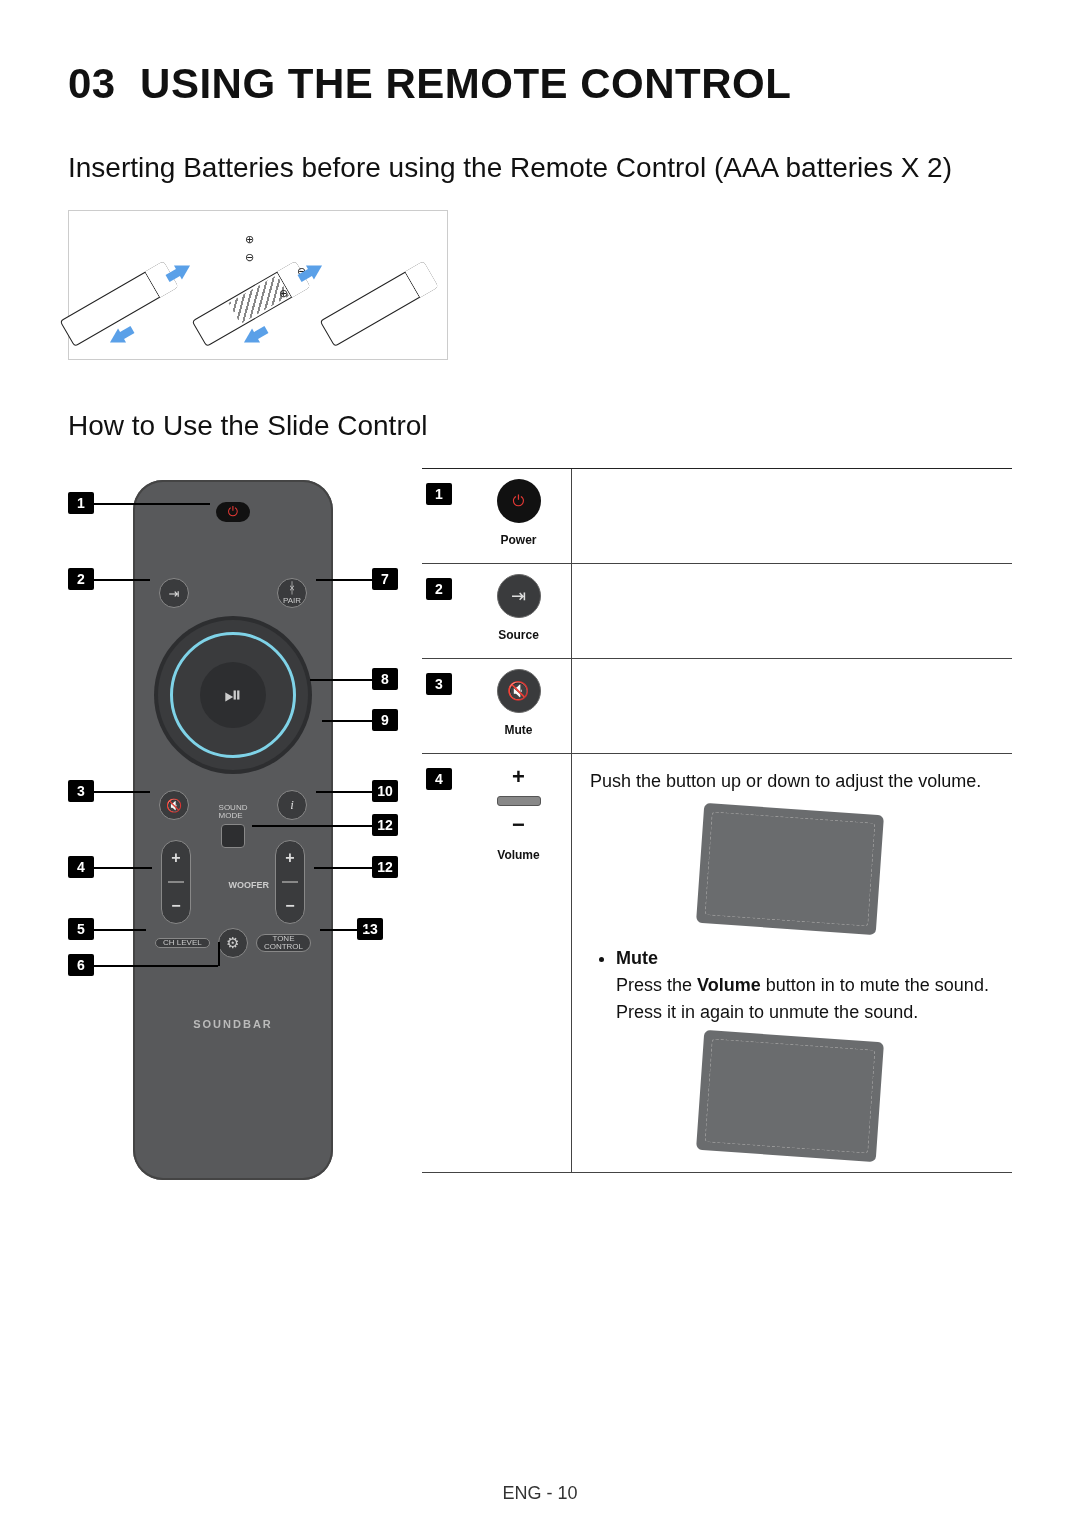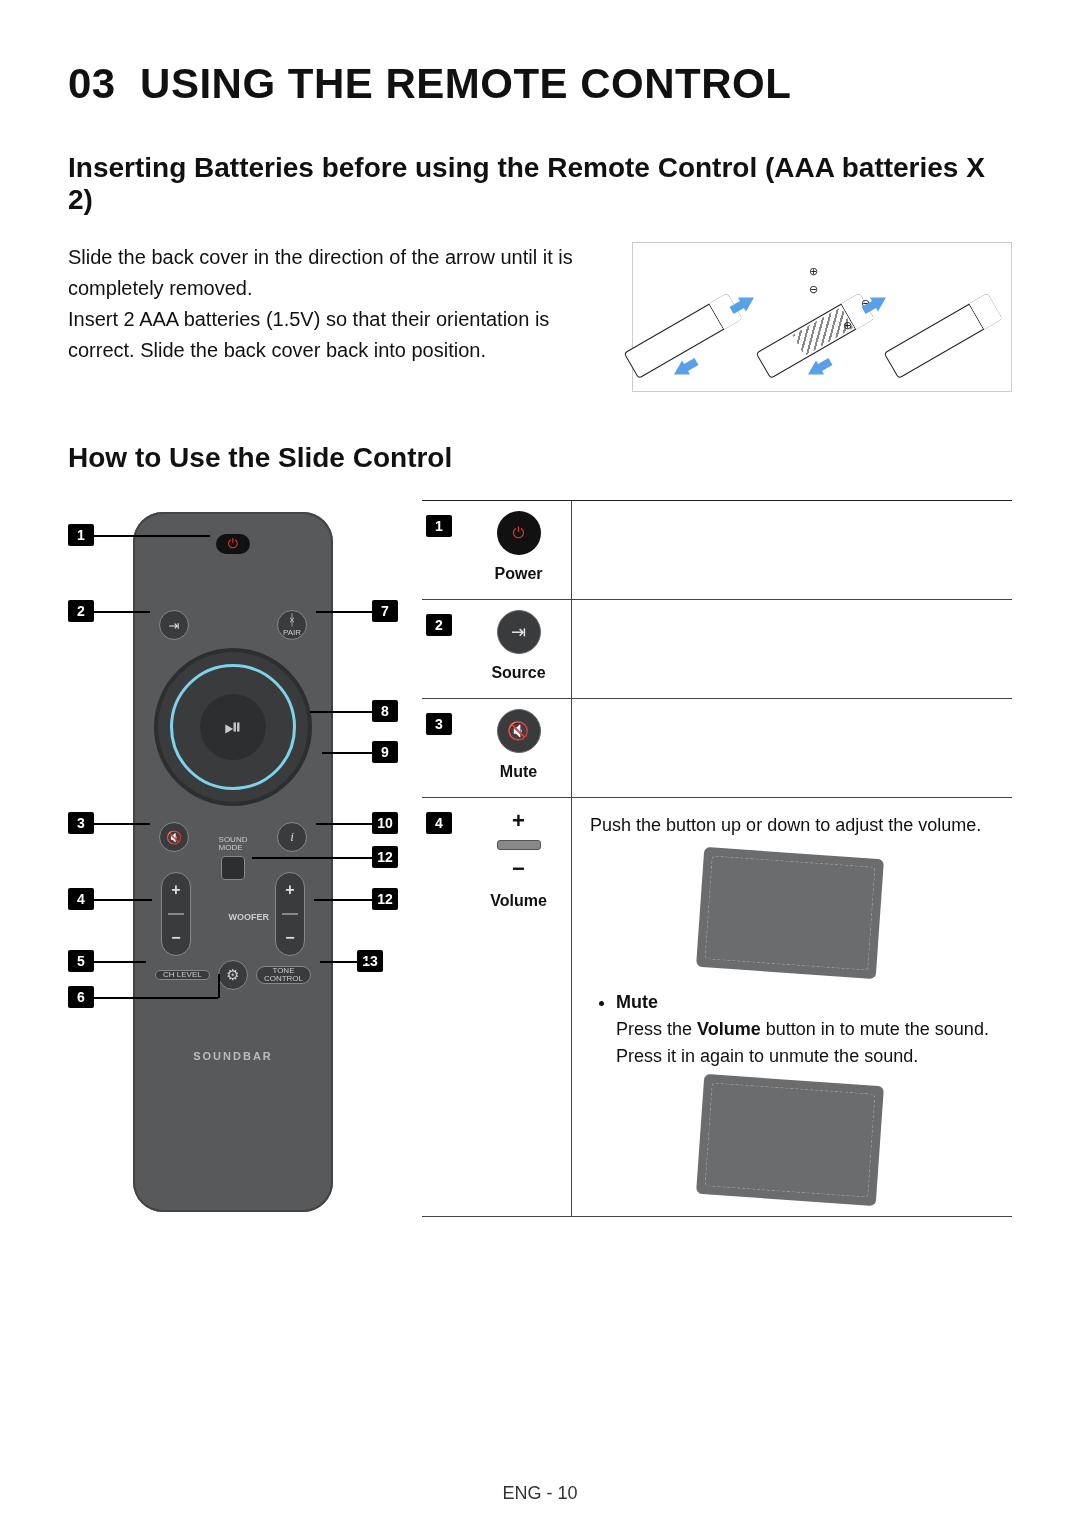--- a/index.html
+++ b/index.html
@@ -13,21 +13,21 @@
     position: relative;
   }
   .chapter-title {
     font-size: 42px;
     font-weight: 800;
     letter-spacing: 0.5px;
     margin-bottom: 44px;
   }
   .section-title {
     font-size: 28px;
-    font-weight: 700;
+    font-weight: 400;
     margin-bottom: 26px;
   }
   .battery-row {
     display: flex;
     gap: 18px;
     align-items: flex-start;
     margin-bottom: 50px;
   }
   .battery-text {
     flex: 1;
@@ -188,21 +188,21 @@
   }
   .col-icon{
     width:106px; padding:10px 0 16px 0; text-align:center; border-right:1px solid #444;
   }
   .col-icon .icon-box{
     width:44px; height:44px; border-radius:50%; margin:0 auto 10px;
     display:flex; align-items:center; justify-content:center;
   }
   .icon-dark-circ{ background:#3a3b3d; border:1.5px solid #666; color:#ddd; font-size:18px;}
   .icon-power{ background:#111; width:40px; height:26px; border-radius:13px; color:#e53935; font-size:15px;}
-  .icon-label{ font-size:16px; font-weight:700; }
+  .icon-label{ font-size:12px; font-weight:700; }
   .col-desc{
     flex:1; padding:14px 10px 16px 18px; font-size:18px; line-height:1.5;
   }
   .vol-stack{ display:flex; flex-direction:column; align-items:center; gap:6px; font-size:22px; font-weight:700;}
   .vol-stack .bar{ width:44px; height:10px; background:#888; border-radius:3px; border:1px solid #555;}
   .mini-fig{
     margin-top:14px; width:180px; height:120px; background:#6a6c6e;
     border-radius:6px; transform:rotate(4deg); margin-left:110px;
     position:relative; overflow:hidden;
   }
@@ -226,24 +226,20 @@
 <body>
 
 <h1 class="chapter-title">
   <span>03</span>&nbsp;
   <span>USING THE REMOTE CONTROL</span>
 </h1>
 
 <h2 class="section-title">Inserting Batteries before using the Remote Control (AAA batteries X 2)</h2>
 
 <div class="battery-row">
-  <div class="battery-text">
-    <span>Slide the back cover in the direction of the arrow until it is completely removed.</span><br>
-    <span>Insert 2 AAA batteries (1.5V) so that their orientation is correct. Slide the back cover back into position.</span>
-  </div>
   <div class="battery-fig">
     <div class="remote-flat r1">
         <div class="cap"></div>
       </div>
     <div class="arrow-blue" style="left:108px; top:50px; transform:rotate(-30deg);"></div>
     <div class="remote-flat r2">
         <div class="hatch"></div>
         <div class="cap"></div>
       </div>
     <span class="bat-sym" style="left:176px; top:22px;">⊕</span>

